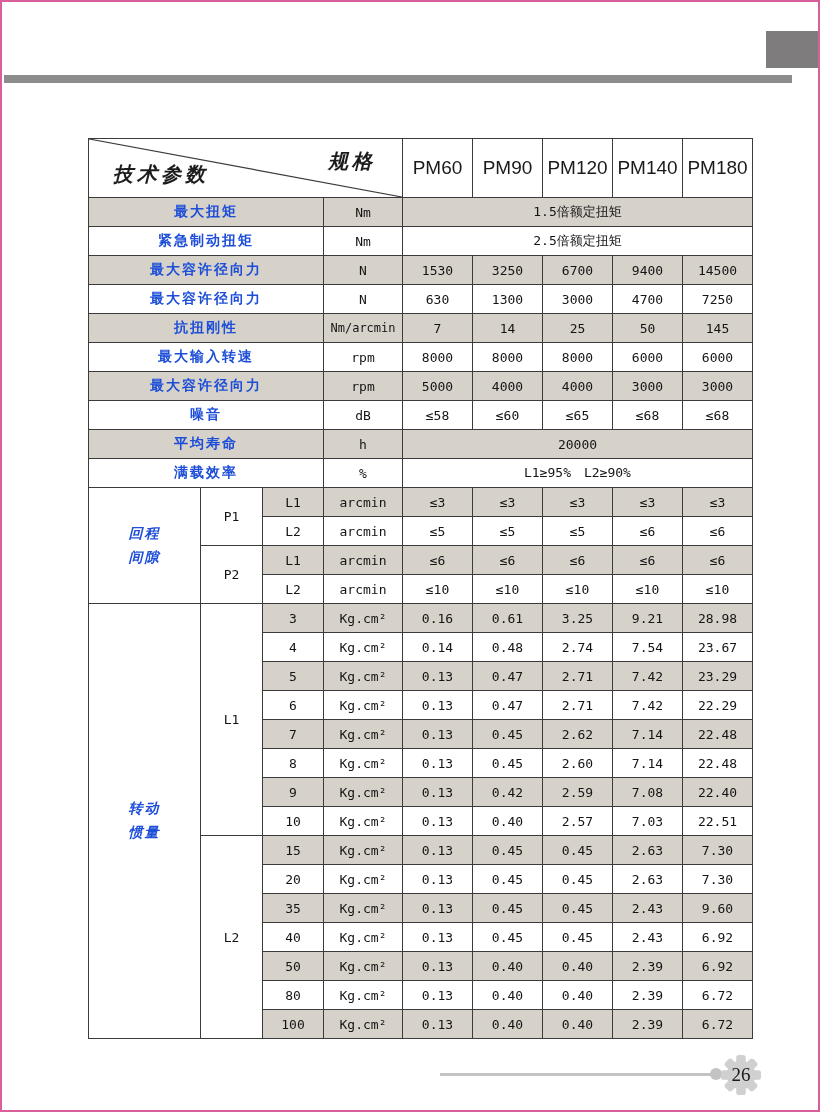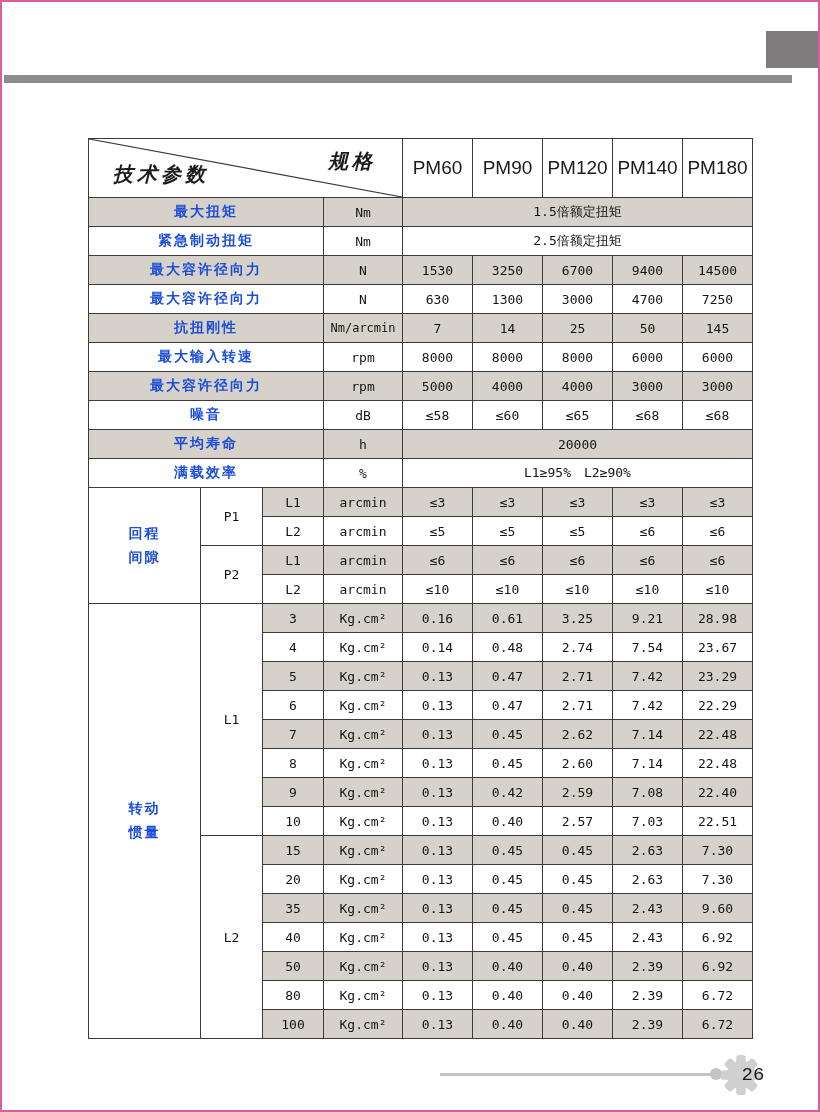--- a/index.html
+++ b/index.html
@@ -25,21 +25,21 @@
     border:1px solid #3b3b3b; height:28px; padding:0;
     text-align:center; vertical-align:middle; overflow:hidden;
     background:#fff;
   }
   tr.gray td { background:#d6d2ca; }
   td.wcell { background:#fff !important; }
   td.label {
     font-family:"DejaVu Sans", sans-serif; font-weight:bold;
     font-size:14px; letter-spacing:2px; color:#1d4ed8;
   }
-  td.group { white-space:pre-line; line-height:1.7; }
+  td.group { white-space:pre-line; line-height:1.7;font-style:italic; }
   td.sub, td.unit, td.data {
     font-family:"DejaVu Sans Mono","Liberation Mono", monospace;
     font-size:13px; color:#141414; letter-spacing:0;
   }
   td.unit.small { font-size:12px; }
   td.model { font-family:"Liberation Sans", sans-serif; font-size:19px; height:58px; }
   td.corner { height:58px; }
   .corner-in { position:relative; width:100%; height:58px; }
   .corner-in svg { position:absolute; left:0; top:0; width:100%; height:100%; }
   .c-tr, .c-bl {
@@ -47,23 +47,23 @@
     font-weight:bold; font-size:20px; letter-spacing:4px; color:#1c1c1c;font-style:italic;
   }
   .c-tr { top:9px; right:26px; }
   .c-bl { bottom:9px; left:24px; }
   
   .footer-line { position:absolute; left:438px; top:1071px; width:276px; height:3px; background:#c3c3c3; }
   .footer-dot  { position:absolute; left:708px; top:1066px; width:12px; height:12px; border-radius:50%; background:#c3c3c3; }
   .gear-badge  { position:absolute; left:718px; top:1052px; width:42px; height:42px; }
   .gear-badge svg { position:absolute; left:0; top:0; width:42px; height:42px; }
   .gear-num {
-    position:absolute; left:12px; top:0; width:42px; height:42px;
+    position:absolute; left:0; top:0; width:42px; height:42px;
     display:flex; align-items:center; justify-content:center;
-    font-family:Liberation Mono, monospace; font-size:19px; color:#1a1a1a;
+    font-family:Liberation Serif, serif; font-size:19px; color:#1a1a1a;
   }
 </style>
 </head>
 <body>
 
 <div class="page">
 
   <div class="title-bar"></div>
   <div class="title-square"></div>
 

